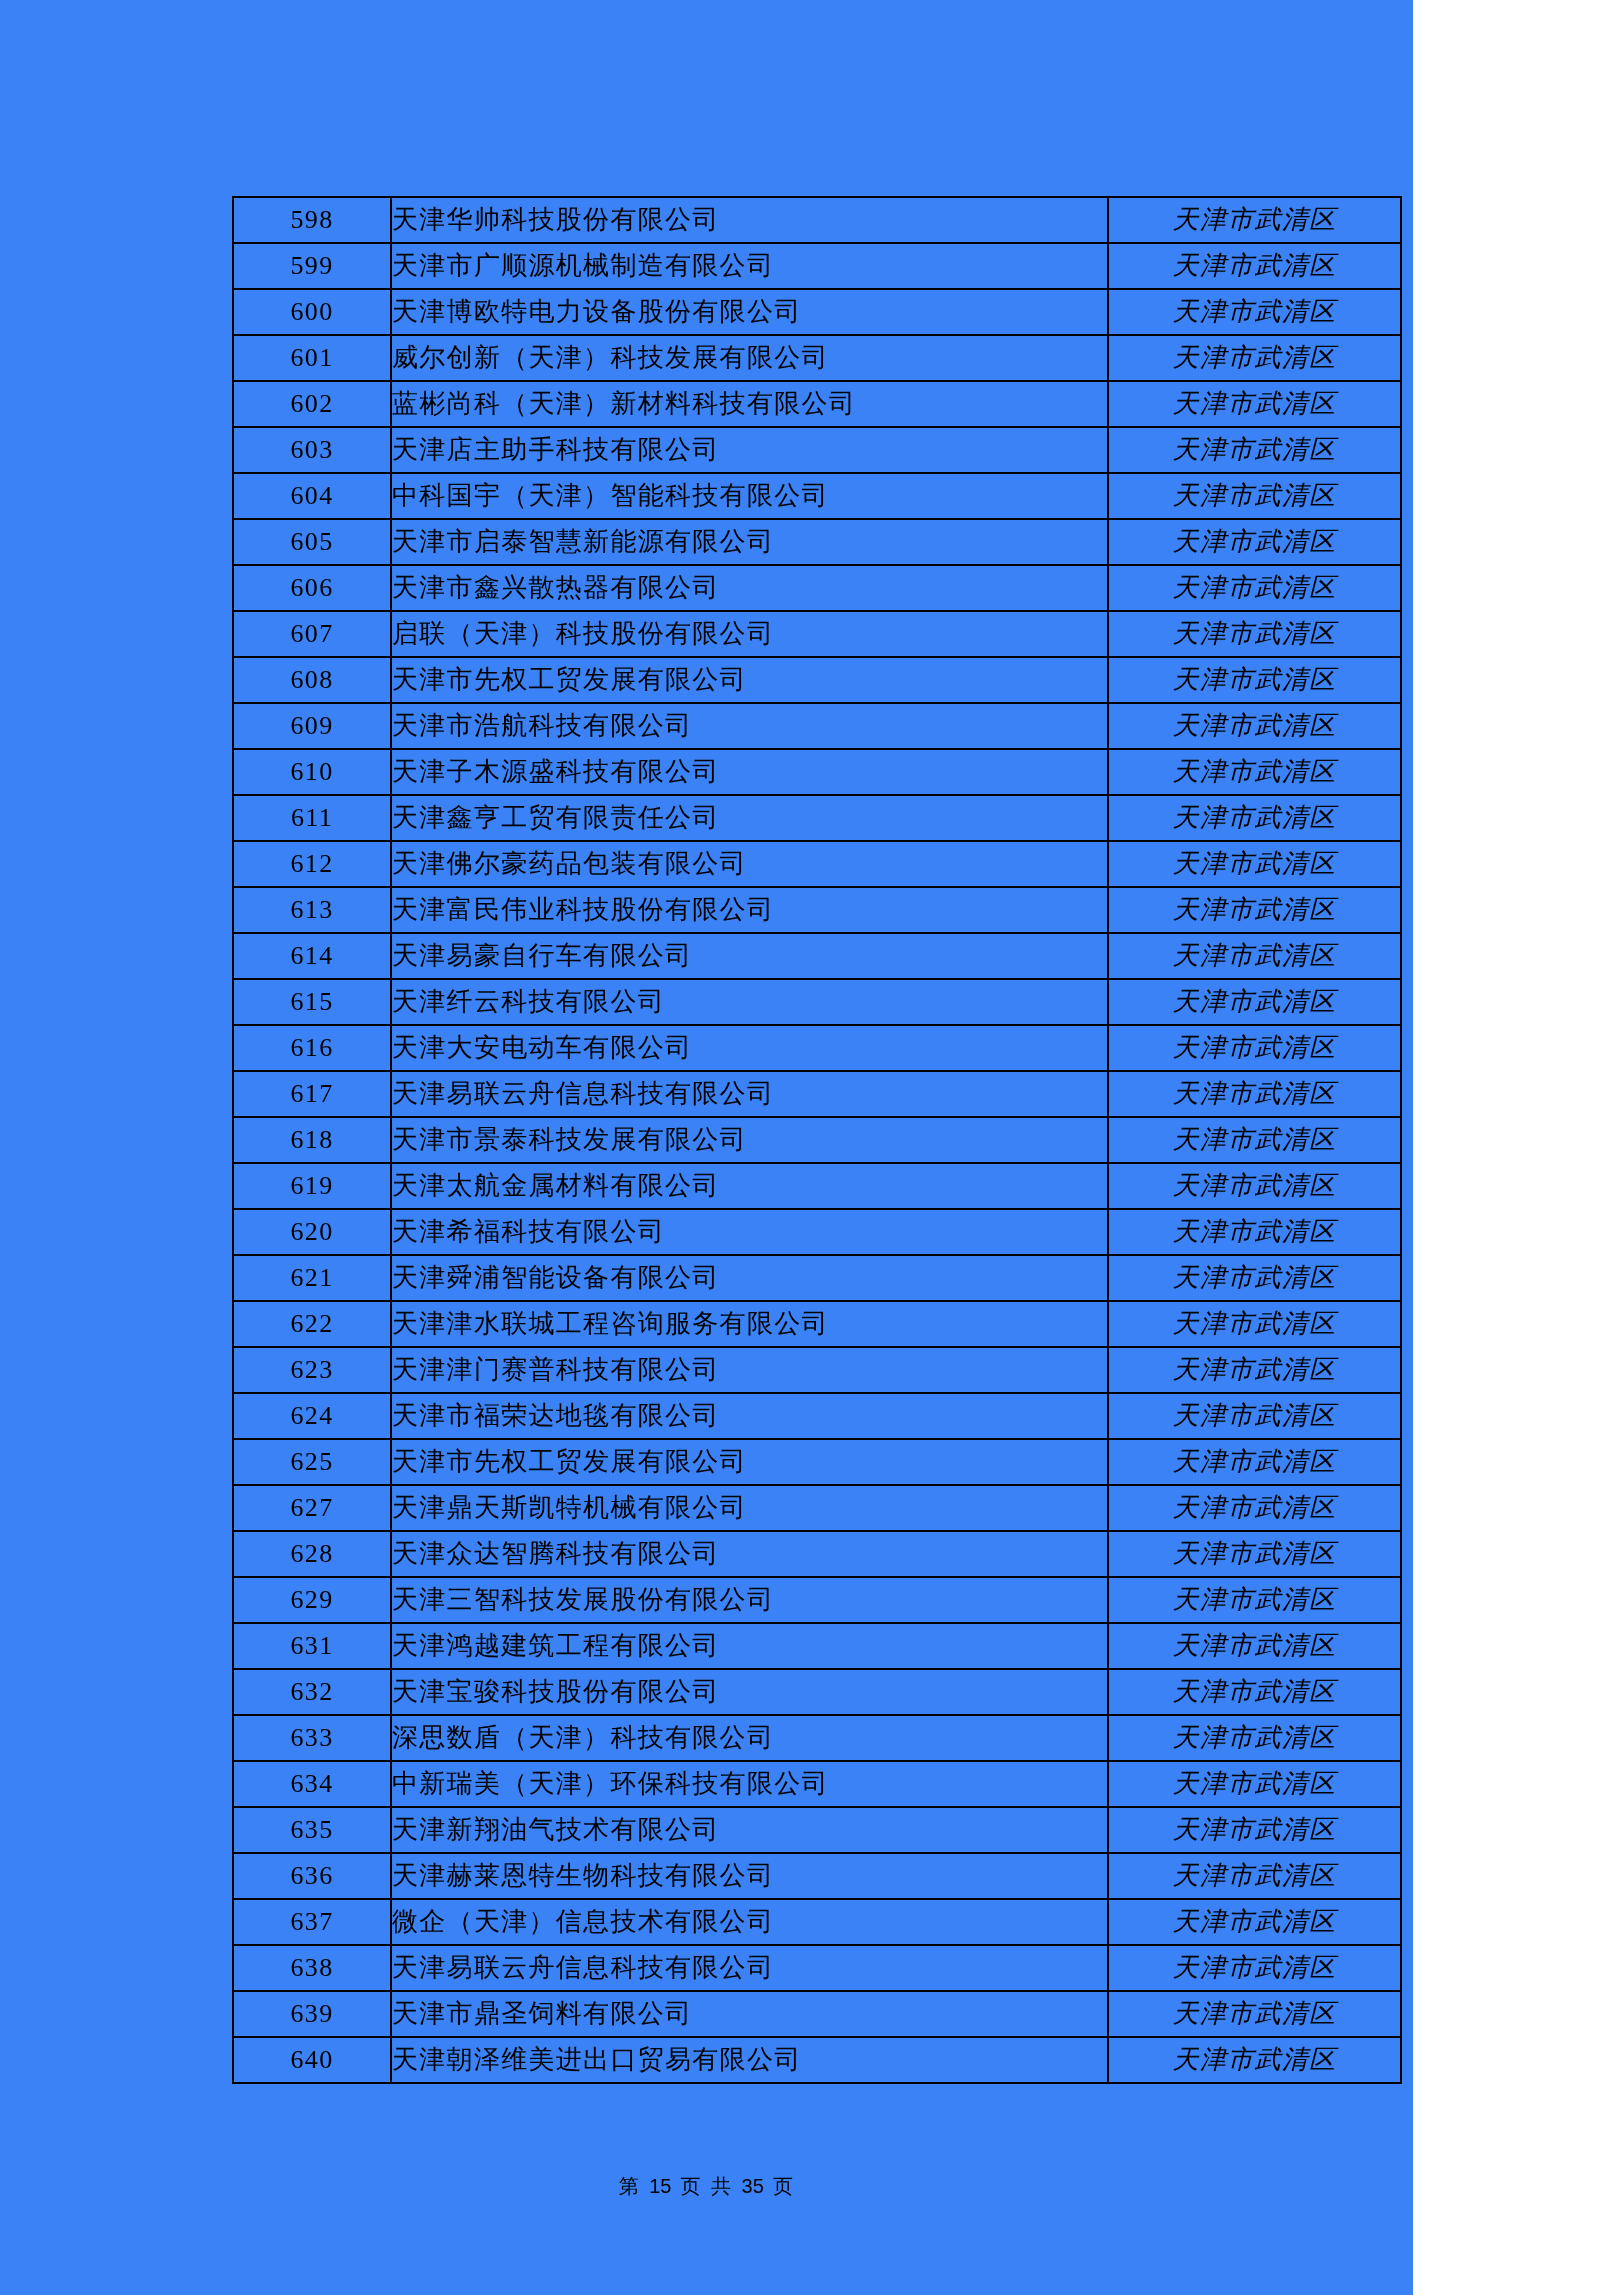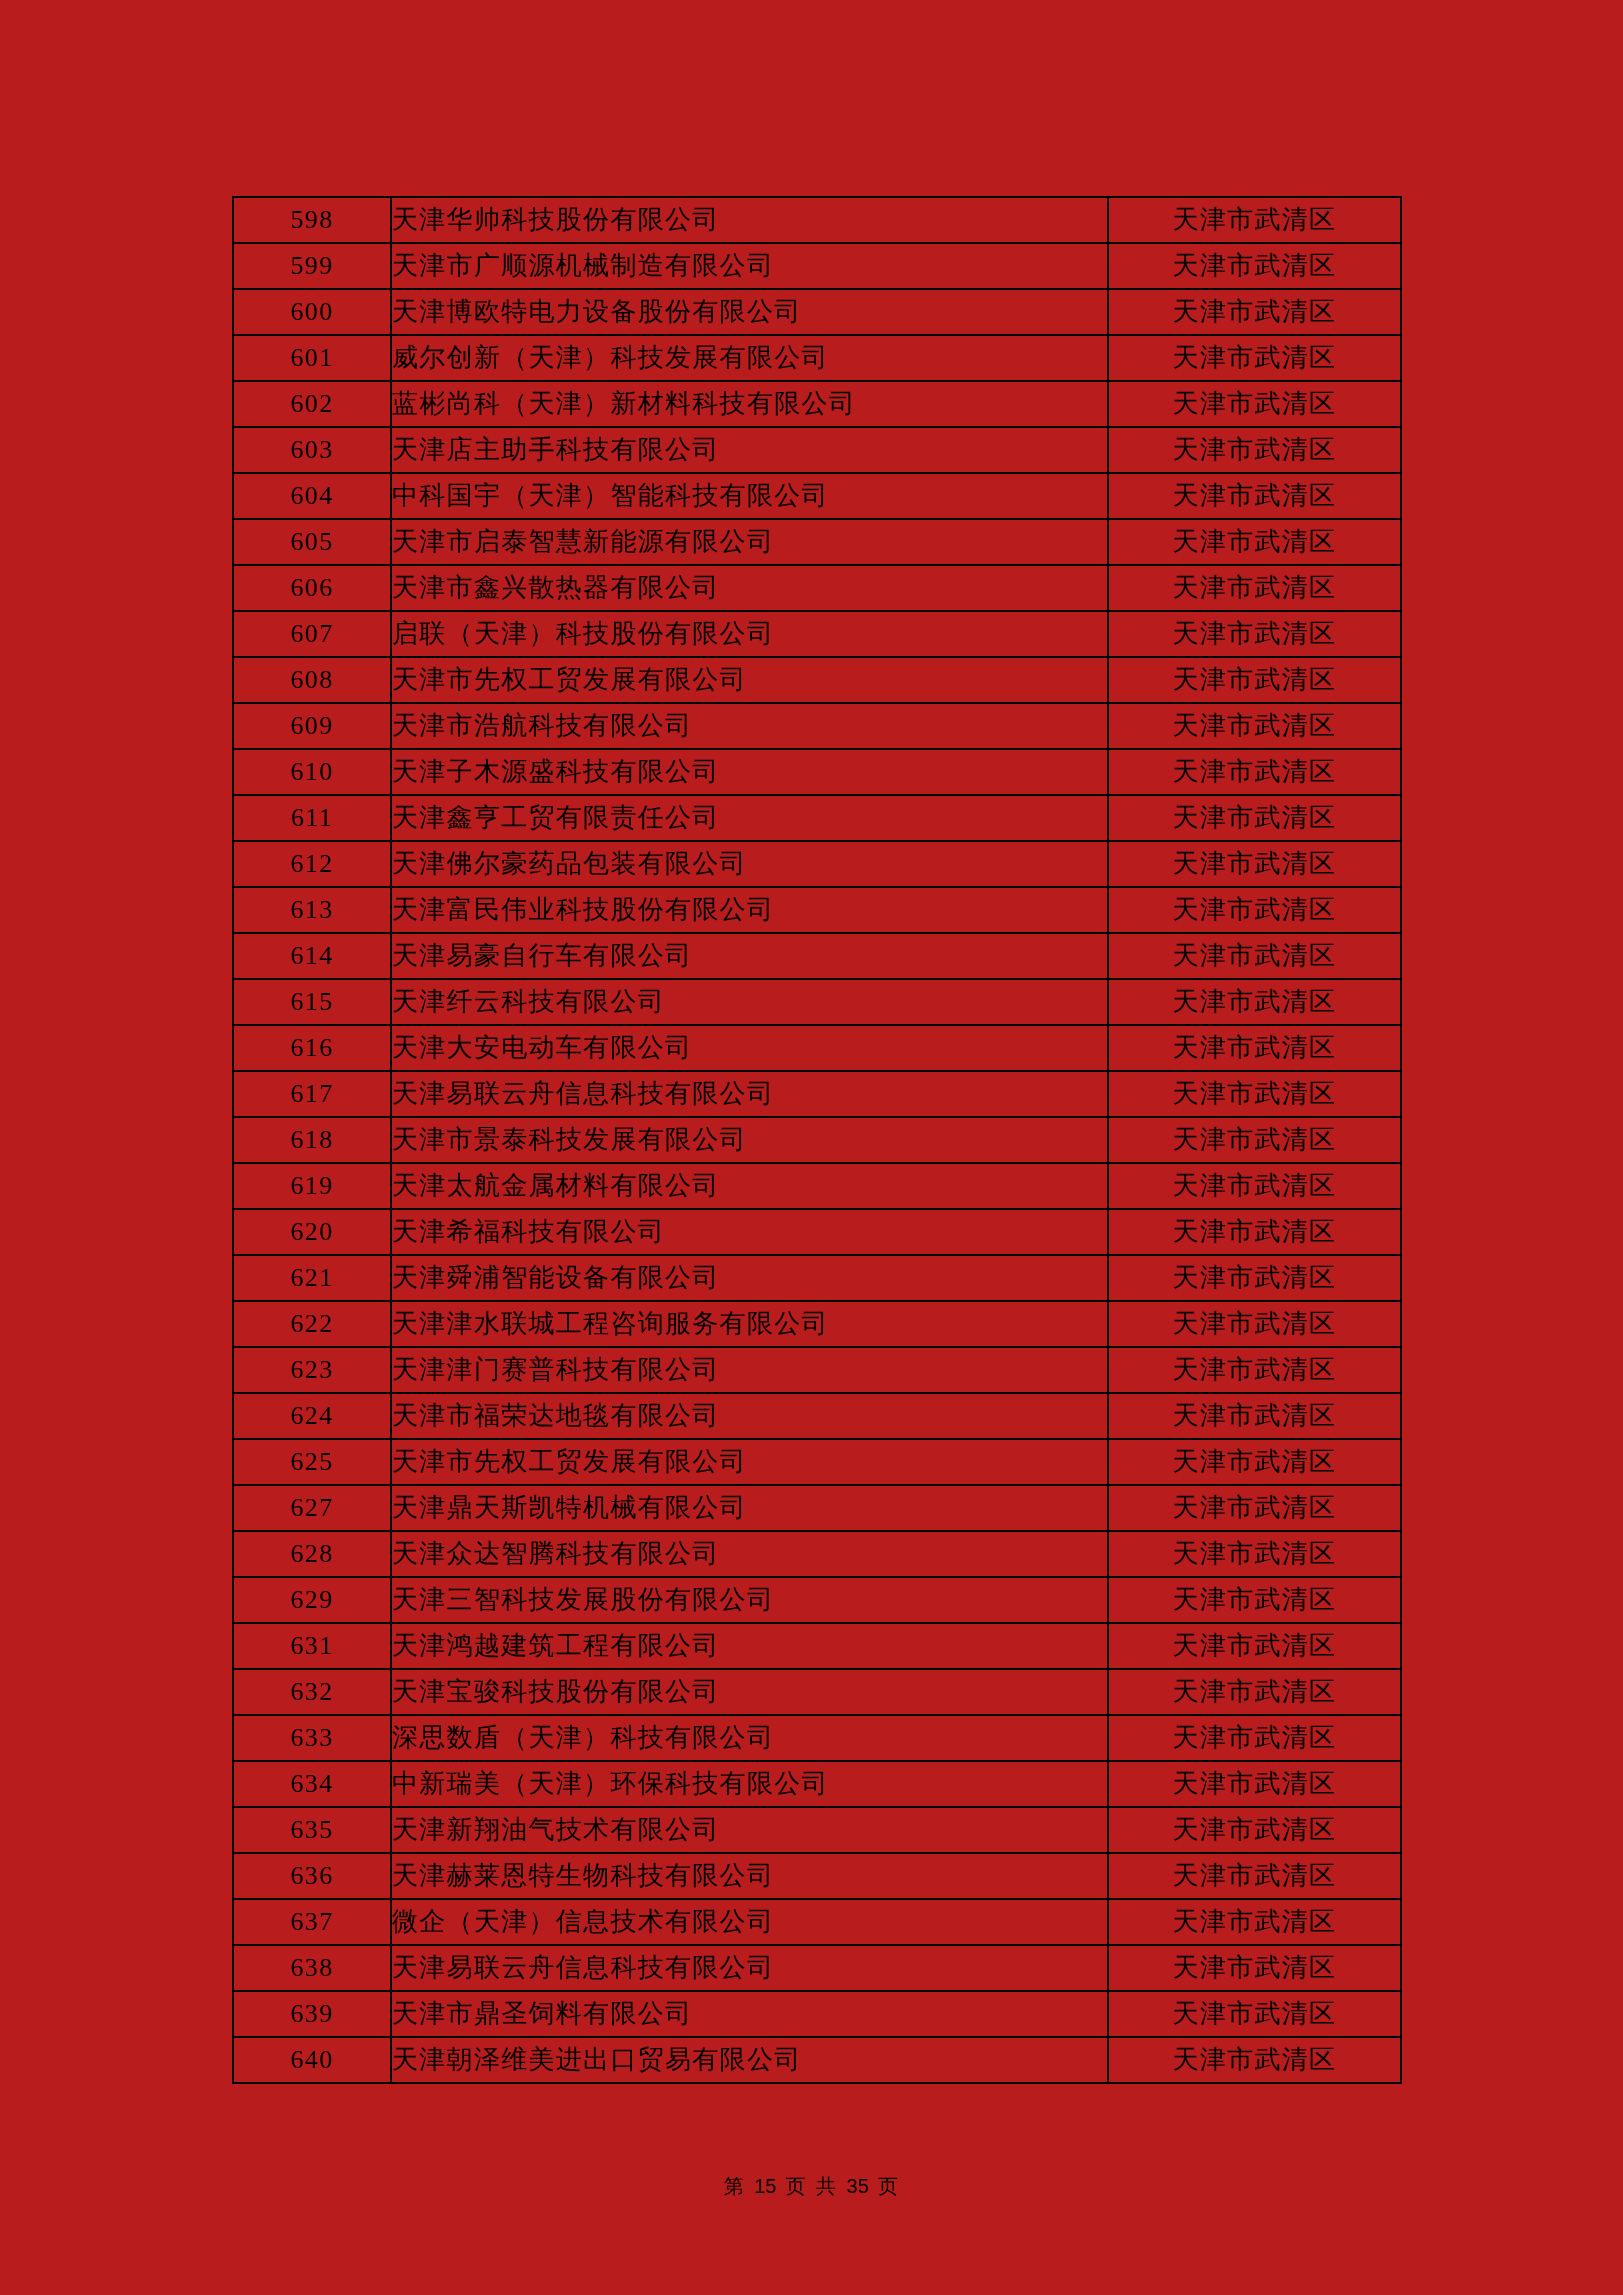--- a/index.html
+++ b/index.html
@@ -2,23 +2,23 @@
 <html style="font-size:10.5px"><head>
 <meta charset="utf-8">
 <style>
   html, body {
     margin: 0;
     padding: 0;
     background: #ffffff;
   }
   .page {
     position: relative;
-    width: 1623px;
+    width: 1413px;
     height: 2295px;
-    background: #b91c1c;
+    background: #3b82f6;
     color: #000000;
     font-family: "Liberation Serif", "DejaVu Serif", serif;
     overflow: hidden;
   }
   table.company-table {
     position: absolute;
     left: 232px;
     top: 196px;
     width: 1161px;
     border-collapse: collapse;
@@ -43,20 +43,21 @@
     font-size: 27.5px;
   }
   td.col-company {
     width: 715px;
     text-align: left;
     padding-left: 13px;
   }
   td.col-district {
     width: 291px;
     text-align: center;
+    font-style: italic;
   }
   .footer {
     position: absolute;
     top: 2129px;
     left: 0;
     width: 100%;
     text-align: center;
     font-size: 20px;
     letter-spacing: 1.3px;
     margin-top: 44px;

